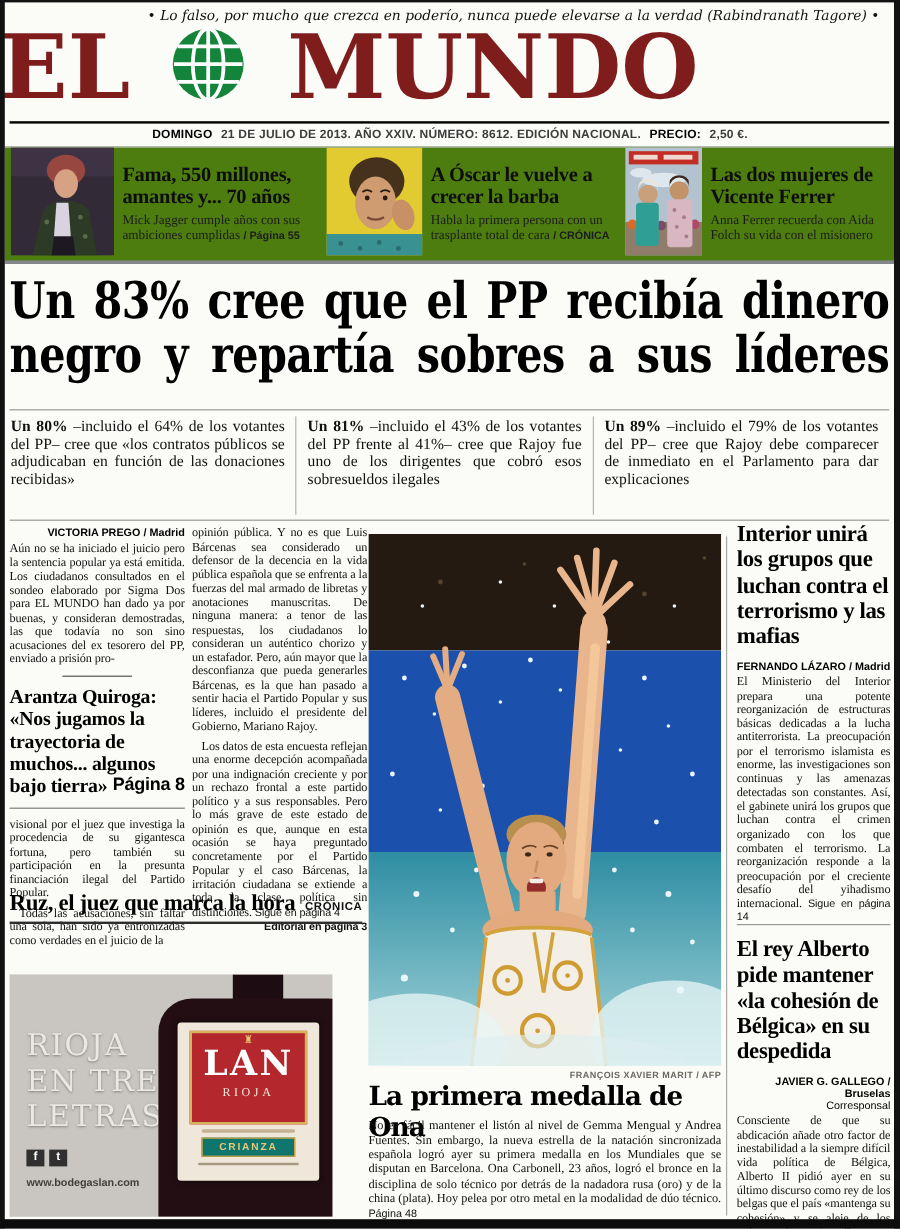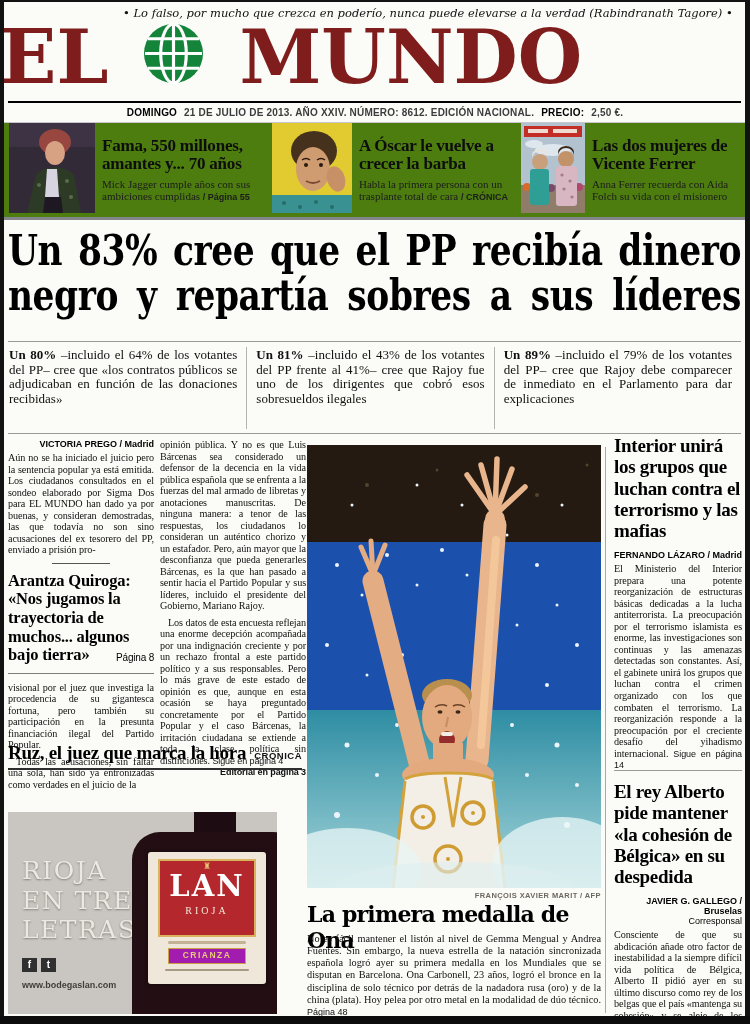--- a/index.html
+++ b/index.html
@@ -43,21 +43,21 @@
   .byline2{text-align:right;font-family:"Liberation Sans",sans-serif;font-size:9px;color:#000;margin-bottom:3px;}
   .btxt{font-size:10.2px;line-height:1.13;text-align:justify;color:#101010;letter-spacing:-.1px;}
   .btxt p{margin:0 0 5px;}
   .btxt .ind{text-indent:8px;margin-bottom:0;}
   .pref{font-family:"Liberation Sans",sans-serif;font-weight:normal;font-size:9px;}
   .col1{position:absolute;left:8px;top:439px;width:146px;}
   .col2{position:absolute;left:160px;top:439px;width:146px;}
   .shortrule{width:58px;height:1px;background:#555;margin:7px auto 8px;}
   .fullrule{height:1px;background:#7d7d7d;margin:8px 0;}
   .qbox-h{position:relative;font-weight:bold;font-size:16.5px;line-height:1.13;color:#000;letter-spacing:-.2px;}
-  .qbox-ref{position:absolute;right:0;bottom:2px;font-family:"Liberation Sans",sans-serif;font-weight:normal;font-size:10px;padding-left:20px;}
+  .qbox-ref{position:absolute;right:0;bottom:2px;font-family:"Liberation Sans",sans-serif;font-weight:bold;font-size:15px;padding-left:20px;}
   .refline{text-align:right;font-family:"Liberation Sans",sans-serif;font-weight:bold;font-size:9px;margin-top:1px;}
   
   .ruz{position:absolute;left:8px;top:742px;width:294px;display:flex;justify-content:space-between;align-items:baseline;
        border-bottom:2px solid #2e2e2e;padding-bottom:4px;}
   .ruz-h{font-weight:bold;font-size:19px;letter-spacing:-.3px;color:#000;}
   .ruz-tag{font-family:"Liberation Sans",sans-serif;font-weight:bold;font-size:9.5px;letter-spacing:.5px;}
   
   .ad{position:absolute;left:8px;top:812px;width:269px;height:202px;background:#c9c6c1;overflow:hidden;}
   .slogan{position:absolute;left:14px;top:44px;font-family:"DejaVu Serif",serif;font-size:25px;line-height:1.18;
           color:#ebe8e2;letter-spacing:1.5px;text-shadow:0 1px 2px rgba(70,64,58,.55);}
@@ -67,21 +67,21 @@
   .adurl{position:absolute;left:14px;top:168px;font-family:"Liberation Sans",sans-serif;font-weight:bold;font-size:9px;color:#403e3a;}
   .bottle-neck{position:absolute;left:186px;top:0;width:42px;height:34px;background:#1d0c11;}
   .bottle-body{position:absolute;left:124px;top:20px;width:169px;height:182px;background:#220e13;border-radius:28px 28px 0 0;}
   .blabel{position:absolute;left:16px;top:20px;width:118px;height:132px;background:#efe8da;border-radius:3px;
           box-shadow:0 0 4px rgba(0,0,0,.5);text-align:center;}
   .rbox{margin:7px 10px 0;height:78px;background:#b3272d;border:2px solid #d8b25c;box-sizing:border-box;}
   .castle{color:#e8c373;font-size:9px;line-height:11px;display:block;}
   .lan{font-family:"DejaVu Serif",serif;font-weight:bold;font-size:29px;line-height:1;color:#fff;letter-spacing:2px;}
   .rioja{font-size:10px;letter-spacing:3px;color:#f3e9d8;margin-top:4px;}
   .scriptbar{width:66%;height:3px;background:#c3b294;margin:4px auto 0;border-radius:2px;}
-  .crianza{margin:4px auto 0;width:76px;border:1px solid #c9a23f;background:#a21caf;color:#e9c876;
+  .crianza{margin:4px auto 0;width:76px;border:1px solid #c9a23f;background:#0f766e;color:#e9c876;
            font-family:"Liberation Sans",sans-serif;font-weight:bold;font-size:8.5px;line-height:1.6;letter-spacing:1.5px;}
   .footbar{width:72%;height:2px;background:#a79a84;margin:5px auto 0;border-radius:1px;}
   
   .photo{position:absolute;left:307px;top:445px;width:294px;height:443px;}
   .credit{position:absolute;left:307px;top:891px;width:294px;text-align:right;font-family:"Liberation Sans",sans-serif;
           font-weight:bold;font-size:7.5px;color:#6b685f;letter-spacing:.4px;}
   .ona-h{position:absolute;left:307px;top:901px;width:294px;font-family:"DejaVu Serif",serif;font-weight:bold;
          font-size:22px;letter-spacing:-.8px;color:#000;}
   .ona-b{position:absolute;left:307px;top:933px;width:294px;font-size:10.3px;line-height:1.18;text-align:justify;color:#101010;}
   

